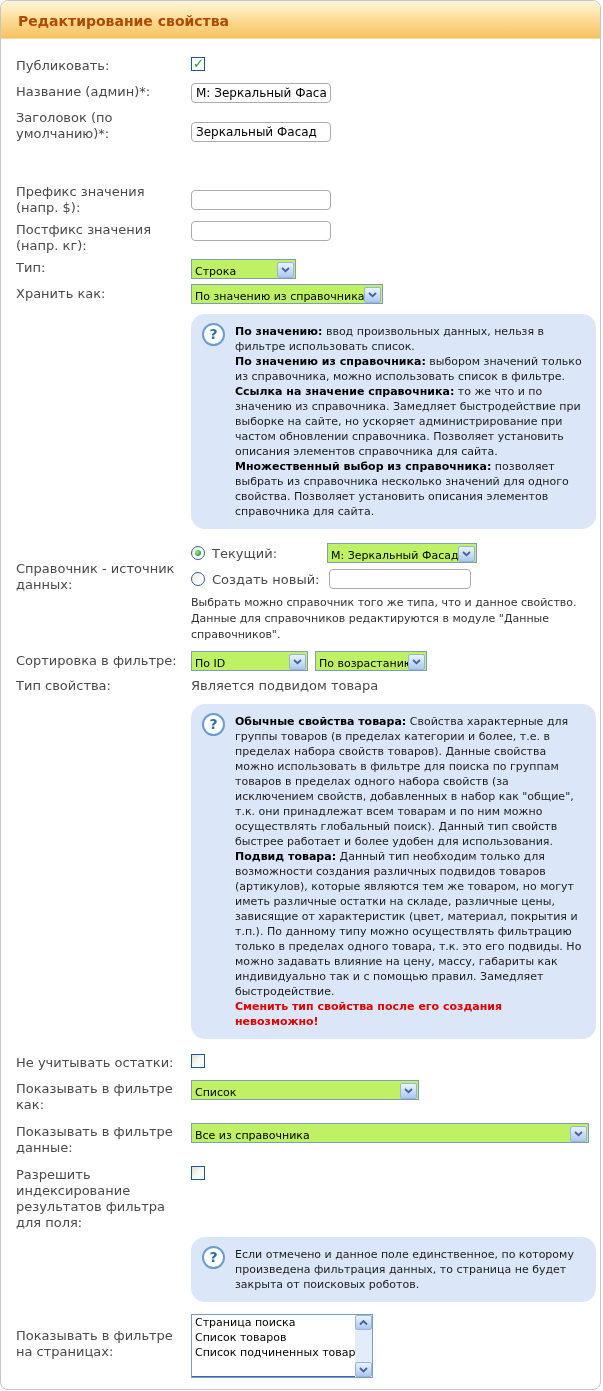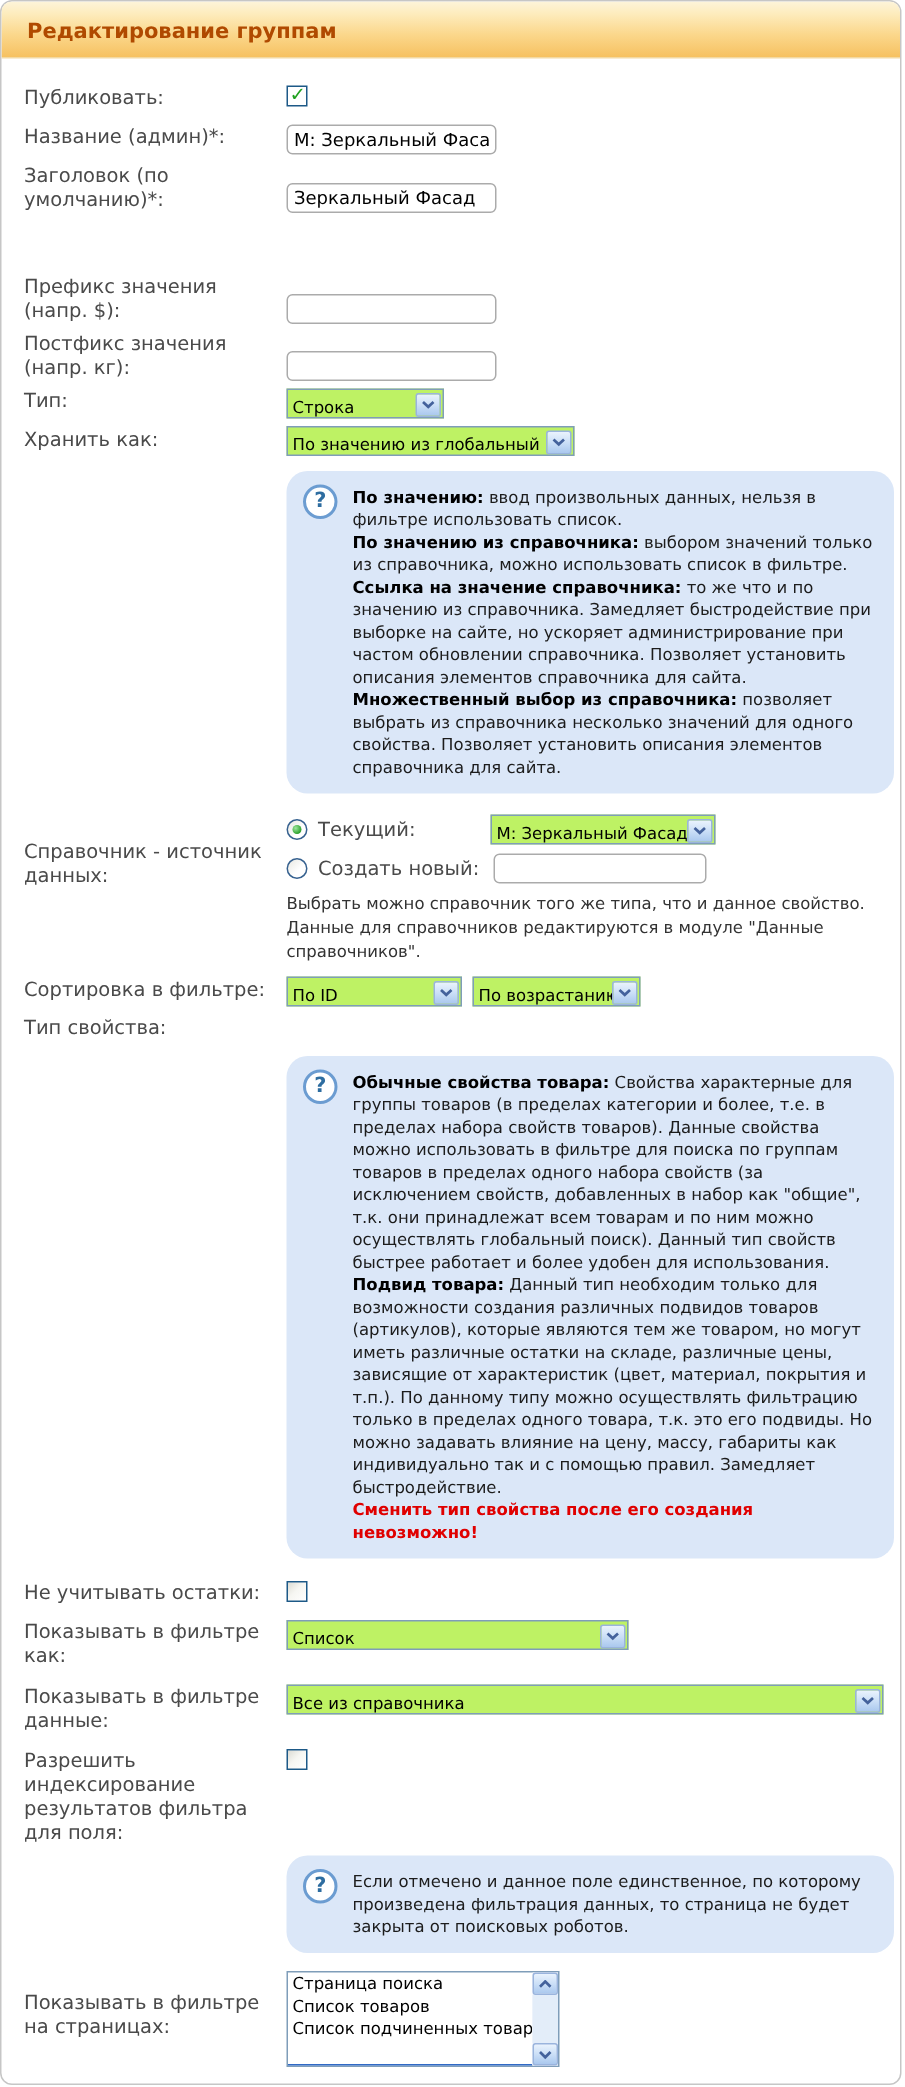--- a/index.html
+++ b/index.html
@@ -39,46 +39,46 @@
   .note{font-size:11px;line-height:16px;color:#333;margin:3px 0 6px 0;max-width:400px;}
   .radio-line{display:flex;align-items:center;margin-bottom:6px;}
   .radio-lbl{font-size:13px;color:#4a4a4a;margin:0 10px 0 7px;min-width:105px;}
   .plain-value{font-size:13px;color:#4a4a4a;padding-top:2px;}
 </style>
 </head>
 <body>
 
 <div class="panel">
   <div class="hdr">
-    <div class="hdr-title">Редактирование группам</div>
+    <div class="hdr-title">Редактирование свойства</div>
   </div>
 
   <div class="content">
 
     <div class="row" style="margin-bottom:7px;">
       <div class="lbl">Публиковать:</div>
       <div class="fld"><span class="cb on"></span></div>
     </div>
 
     <div class="row">
       <div class="lbl">Название (админ)*:</div>
       <div class="fld"><input class="txt" style="width: 140px;" value="М: Зеркальный Фасад"></div>
     </div>
 
     <div class="row" style="align-items:flex-end;margin-bottom:4px;">
       <div class="lbl">Заголовок (по умолчанию)*:</div>
       <div class="fld"><input class="txt" style="width: 140px;" value="Зеркальный Фасад"></div>
     </div>
 
-    <div class="row" style="align-items:flex-end;margin-bottom:4px;margin-top:40px;">
+    <div class="row" style="align-items:center;margin-bottom:4px;margin-top:40px;">
       <div class="lbl">Префикс значения (напр. $):</div>
       <div class="fld"><input class="txt" style="width: 140px;" value=""></div>
     </div>
 
-    <div class="row" style="align-items:flex-end;margin-bottom:4px;">
+    <div class="row" style="align-items:flex-start;margin-bottom:4px;">
       <div class="lbl">Постфикс значения (напр. кг):</div>
       <div class="fld"><input class="txt" style="width: 140px;" value=""></div>
     </div>
 
     <div class="row">
       <div class="lbl">Тип:</div>
       <div class="fld">
         <div class="xpsel" style="width:105px">
           <span class="xpsel-t">Строка</span>
           <span class="xpsel-b">
@@ -87,21 +87,21 @@
               </svg>
             </span>
         </div>
       </div>
     </div>
 
     <div class="row">
       <div class="lbl">Хранить как:</div>
       <div class="fld">
         <div class="xpsel" style="width:192px">
-          <span class="xpsel-t">По значению из глобальный</span>
+          <span class="xpsel-t">По значению из справочника</span>
           <span class="xpsel-b">
               <svg width="9" height="6" viewBox="0 0 9 6">
                 <path d="M1 1 L4.5 4.2 L8 1" fill="none" stroke="#44629c" stroke-width="1.8"></path>
               </svg>
             </span>
         </div>
       </div>
     </div>
 
     <div class="helpbox">
@@ -155,20 +155,23 @@
               <svg width="9" height="6" viewBox="0 0 9 6">
                 <path d="M1 1 L4.5 4.2 L8 1" fill="none" stroke="#44629c" stroke-width="1.8"></path>
               </svg>
             </span>
         </div>
       </div>
     </div>
 
     <div class="row" style="margin-bottom:0;">
       <div class="lbl">Тип свойства:</div>
+      <div class="fld">
+          <div class="plain-value">Является подвидом товара</div>
+        </div>
     </div>
 
     <div class="helpbox">
       <span class="help-icon">?</span>
       <div class="help-text">
           <div><b>Обычные свойства товара:</b> Свойства характерные для группы товаров (в пределах категории и более, т.е. в пределах набора свойств товаров). Данные свойства можно использовать в фильтре для поиска по группам товаров в пределах одного набора свойств (за исключением свойств, добавленных в набор как "общие", т.к. они принадлежат всем товарам и по ним можно осуществлять глобальный поиск). Данный тип свойств быстрее работает и более удобен для использования.</div>
           <div><b>Подвид товара:</b> Данный тип необходим только для возможности создания различных подвидов товаров (артикулов), которые являются тем же товаром, но могут иметь различные остатки на складе, различные цены, зависящие от характеристик (цвет, материал, покрытия и т.п.). По данному типу можно осуществлять фильтрацию только в пределах одного товара, т.к. это его подвиды. Но можно задавать влияние на цену, массу, габариты как индивидуально так и с помощью правил. Замедляет быстродействие.</div>
           <div><b class="red">Сменить тип свойства после его создания невозможно!</b></div>
         </div>
     </div>

